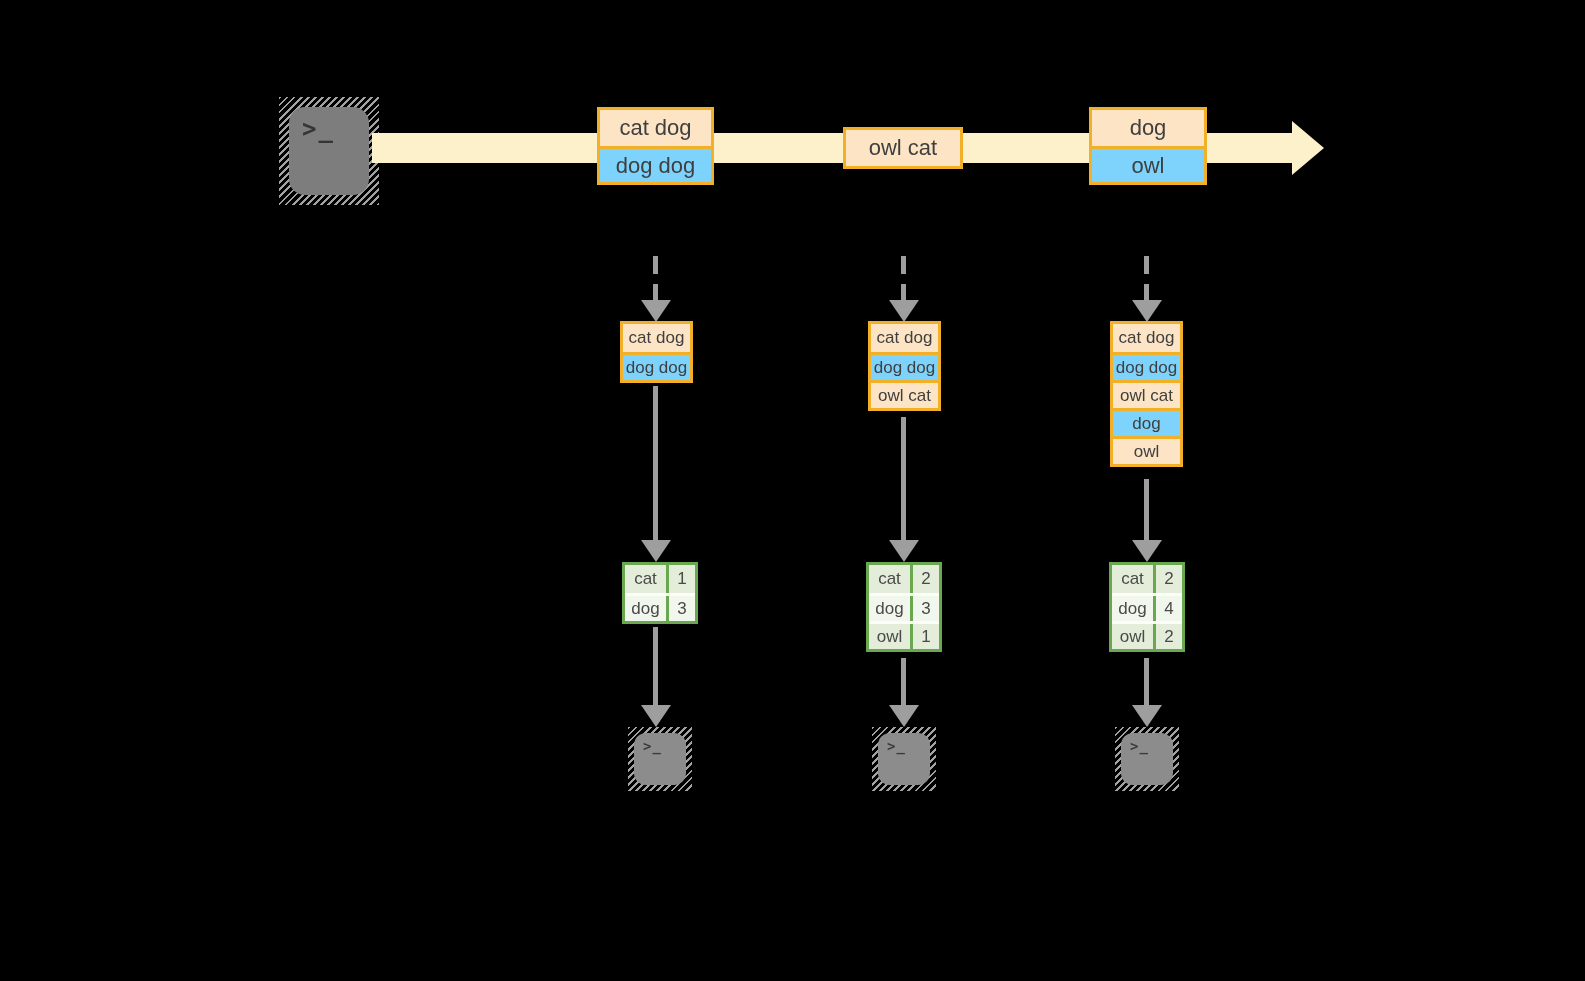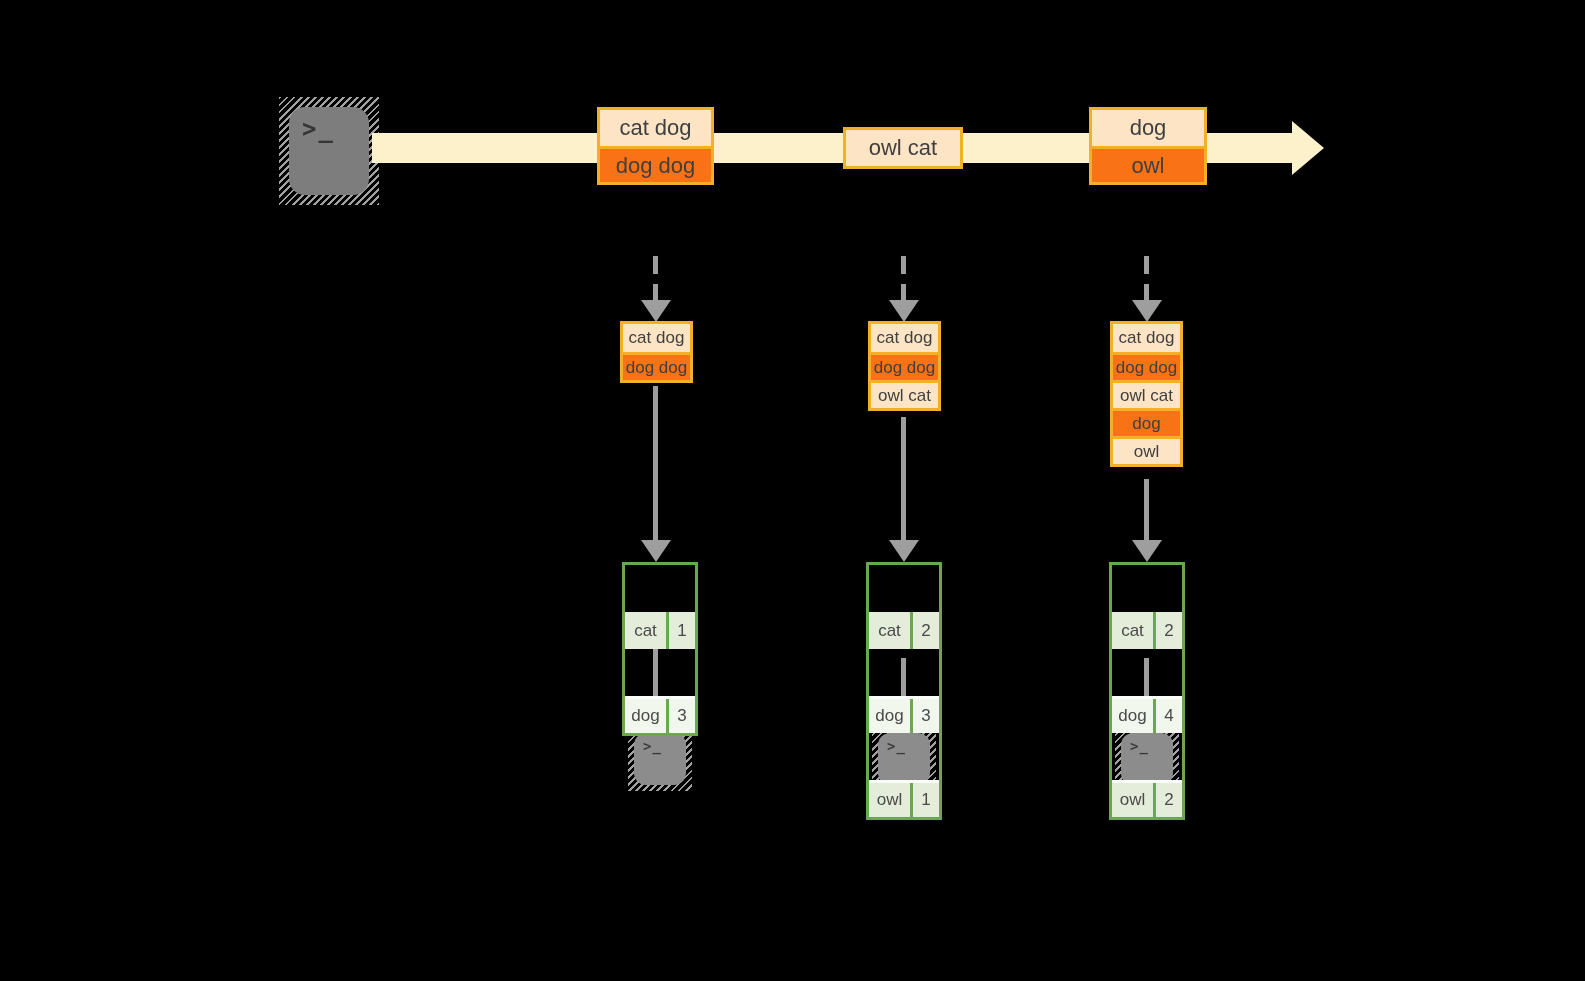--- a/index.html
+++ b/index.html
@@ -33,41 +33,41 @@
   }
   
   .obox{position:absolute;border:3px solid #f1b027;z-index:4;}
   .orow{
     height:36px;display:flex;align-items:center;justify-content:center;
     font-size:22px;color:#3f3f3f;
   }
   .orow + .orow{border-top:3px solid #f1b027;}
   .stack .orow{height:28px;font-size:17px;}
   .fill-a{background:#fce4c5;}
-  .fill-b{background:#f97316;}
+  .fill-b{background:#7dd3fc;}
   
   .vline{position:absolute;width:5px;background:#9e9e9e;z-index:3;}
   .vdash{
     position:absolute;width:5px;z-index:3;
     background:repeating-linear-gradient(to bottom,#9e9e9e 0 18px,rgba(0,0,0,0) 18px 28px);
   }
   .head-down{
     position:absolute;width:0;height:0;z-index:3;
     border-left:15px solid transparent;border-right:15px solid transparent;
     border-top:22px solid #9e9e9e;
   }
   
   .query-label{
     position:absolute;left:693px;top:461px;width:437px;height:42px;background:#ffffff;
     display:flex;align-items:center;justify-content:center;
     font-size:31px;color:#262626;z-index:2;
   }
   
   .gtable{position:absolute;border:3px solid #6aa84f;width:76px;z-index:4;}
-  .grow{display:flex;height:37px;margin-top:47px;}
+  .grow{display:flex;height:28px;}
   .grow + .grow{border-top:3px solid #fbfdf8;}
   .gword{
     width:44px;border-right:3px solid #6aa84f;
     display:flex;align-items:center;justify-content:center;
     font-size:17px;color:#4a4a4a;
   }
   .gnum{
     flex:1;display:flex;align-items:center;justify-content:center;
     font-size:17px;color:#4a4a4a;
   }

